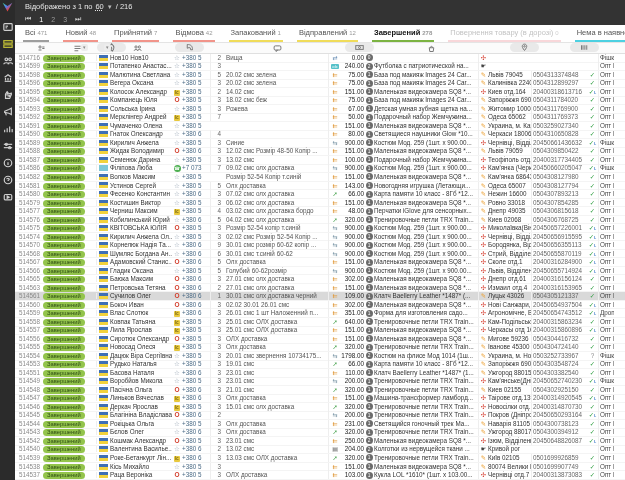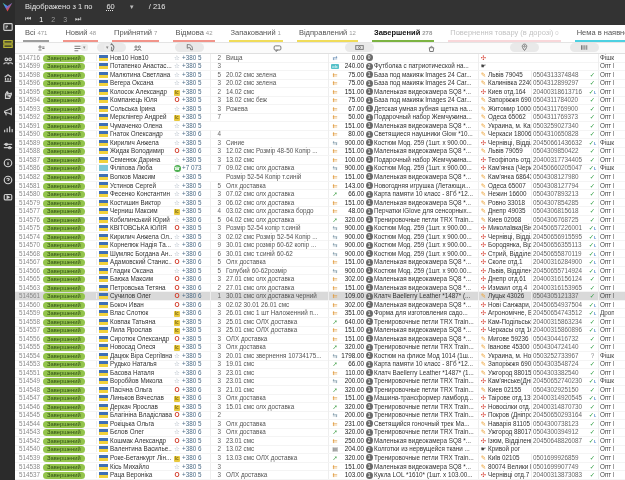--- a/index.html
+++ b/index.html
@@ -10,21 +10,21 @@
   .sidebar { width:15px; background:#2b2b2b; display:flex; flex-direction:column; align-items:center; flex-shrink:0; }
   .logo { width:13px; height:13px; margin:1px 0 4px 0; }
   .sb-icon { width:11px; height:11px; margin:3px 0; color:#cfcfcf; display:flex; align-items:center; justify-content:center; }
   .sb-icon svg { width:10px; height:10px; fill:none; stroke:#cfcfcf; stroke-width:1.4; }
   .sb-icon.active svg { stroke:#c6c437; }
 
   
   .main { width:610px; display:flex; flex-direction:column; }
 
   .darkbar { background:#333333; color:#e6e6e6; height:25px; flex-shrink:0; padding-left:10px; font-size:7.5px; }
-  .info-line { display:flex; align-items:center; height:13px; gap:14px; }
+  .info-line { display:flex; align-items:center; height:13px; gap:3px; }
   .pagesize { text-decoration:underline dotted; }
   .caret { font-size:6px; color:#bbb; }
   .pager { display:flex; align-items:center; height:12px; gap:8px; color:#9a9a9a; font-size:7px; }
   .pager .pg-btn { font-size:7px; color:#cfcfcf; }
   .pager .pg-num.cur { color:#fff; }
 
   
   .tabs { display:flex; align-items:flex-end; height:18px; background:#fff; border-bottom:1px solid #e4e4e4; padding-left:8px; gap:14px; flex-shrink:0; white-space:nowrap; overflow:hidden; }
   .tab { font-size:7.5px; color:#555; padding:0 2px 3px 2px; border-bottom:2px solid transparent; cursor:pointer; }
   .tab .cnt { font-size:6px; color:#999; margin-left:2px; }

